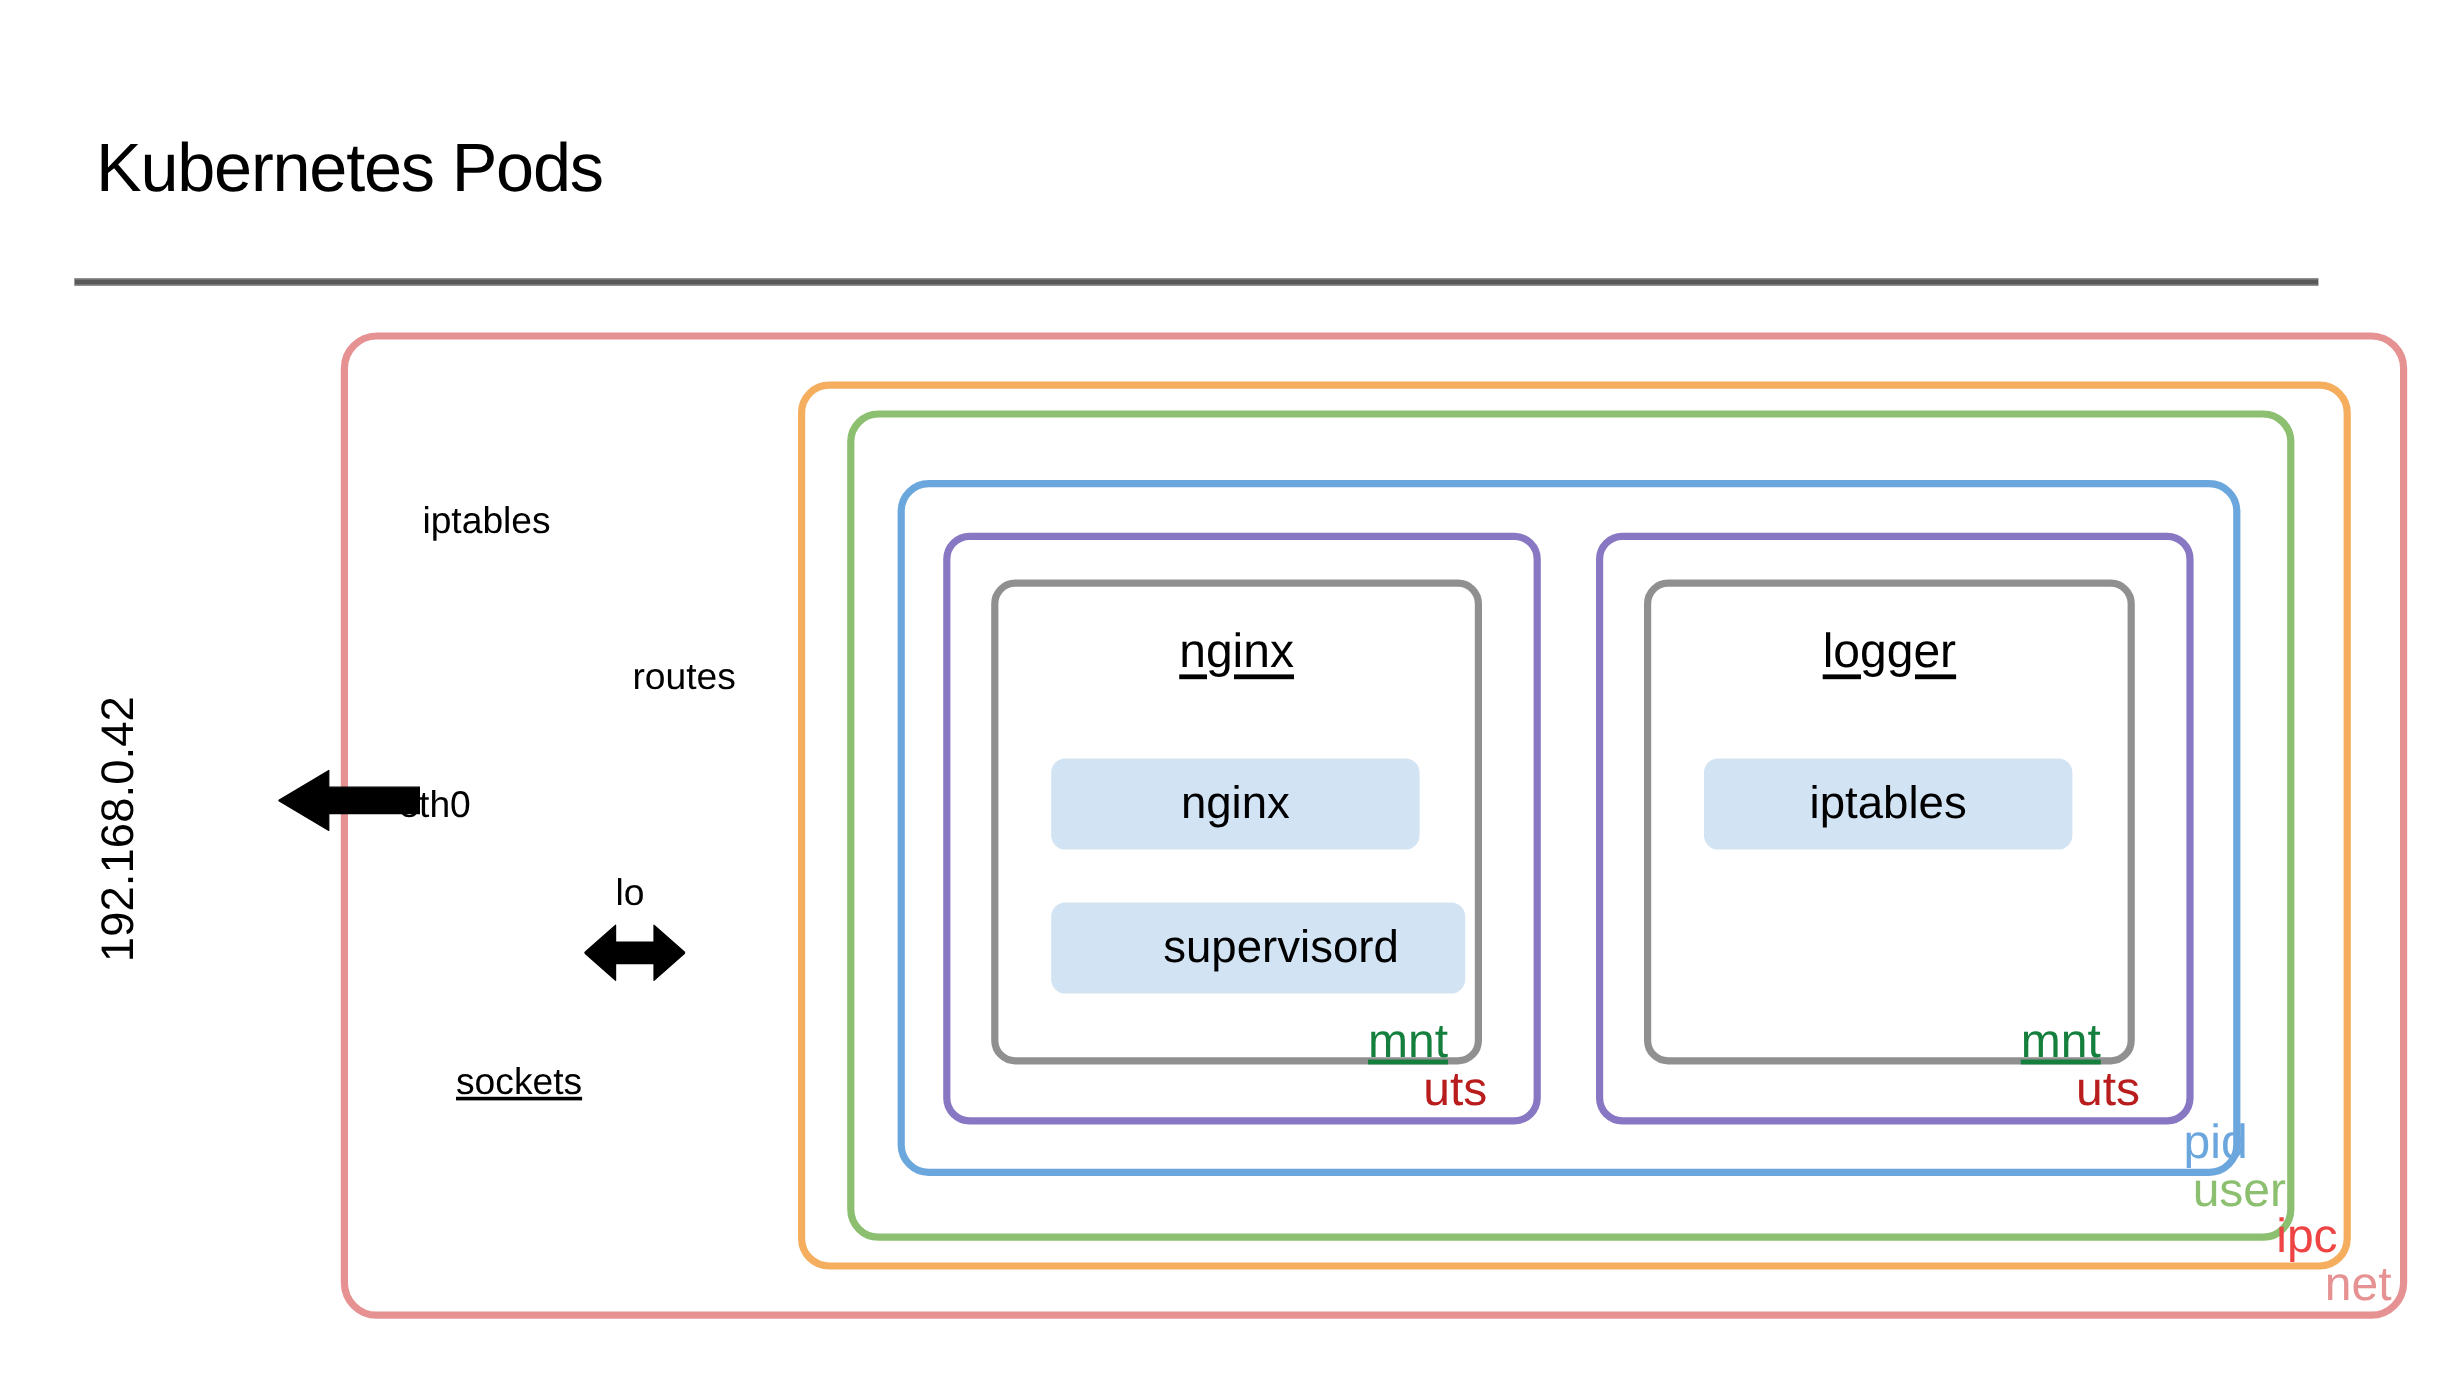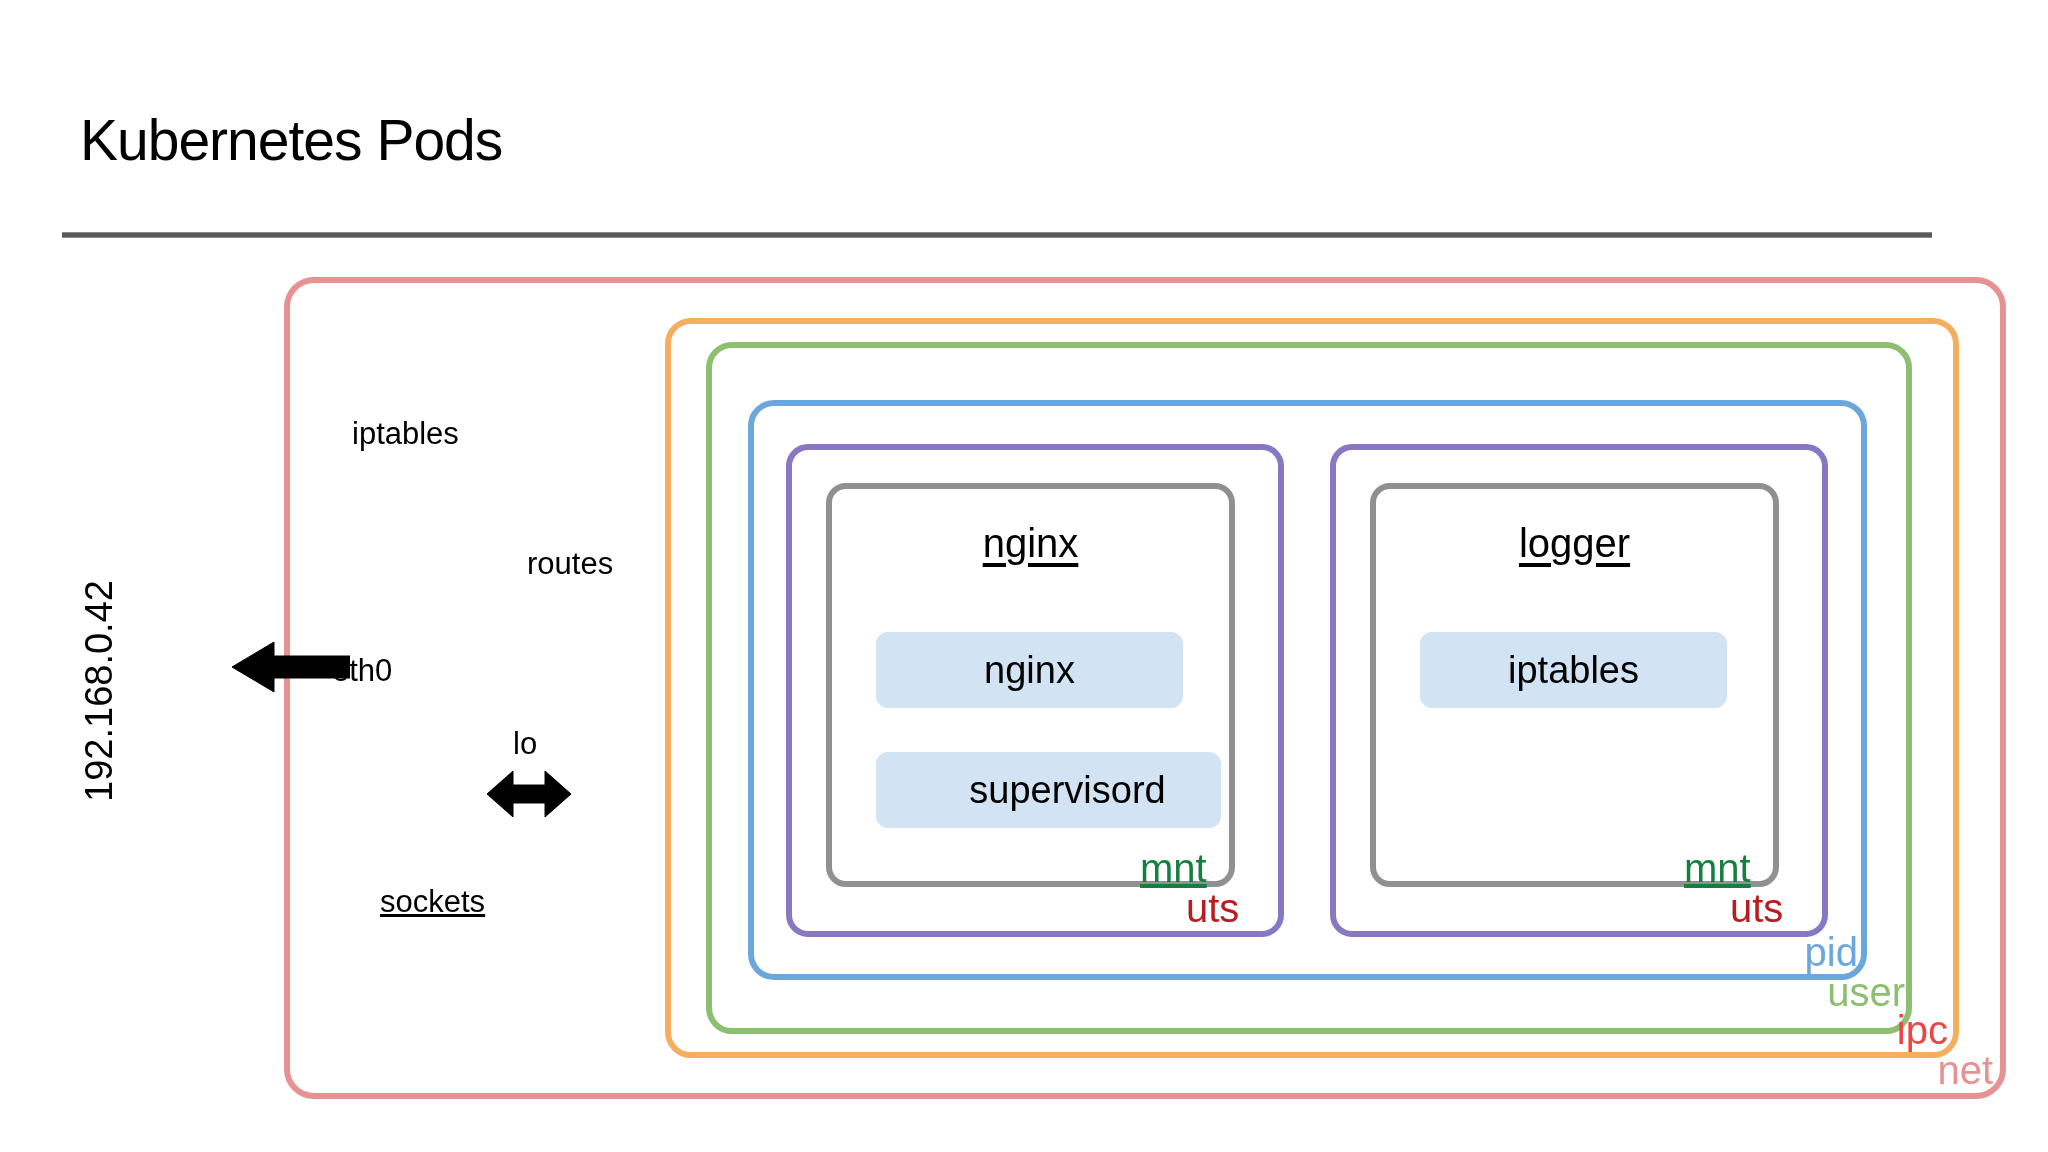--- a/index.html
+++ b/index.html
@@ -80,21 +80,21 @@
   .lbl-net  { color: #E79292; }
   .lbl-ipc  { color: #ef4444; margin-left: 32px; }
   .lbl-user { color: #8CBF6F; }
   .lbl-pid  { color: #6BA7DD; }
   .lbl-uts  { color: #b91c1c; }
   .lbl-mnt  { color: #15803d; text-decoration: underline; }
 
   #lbl-net  { right: 55px;  top: 1050px; }
   #lbl-ipc  { right: 100px; top: 1010px; }
   #lbl-user { right: 143px; top: 972px; }
-  #lbl-pid  { right: 190px; top: 932px; }
+  #lbl-pid  { right: 175px; top: 932px; }
   #lbl-uts-left  { left: 1186px; top: 888px; }
   #lbl-uts-right { left: 1730px; top: 888px; }
   #lbl-mnt-left  { left: 1140px; top: 848px; }
   #lbl-mnt-right { left: 1684px; top: 848px; }
 
   
   .pod-title {
     position: absolute;
     font-size: 40px;
     line-height: 1;

